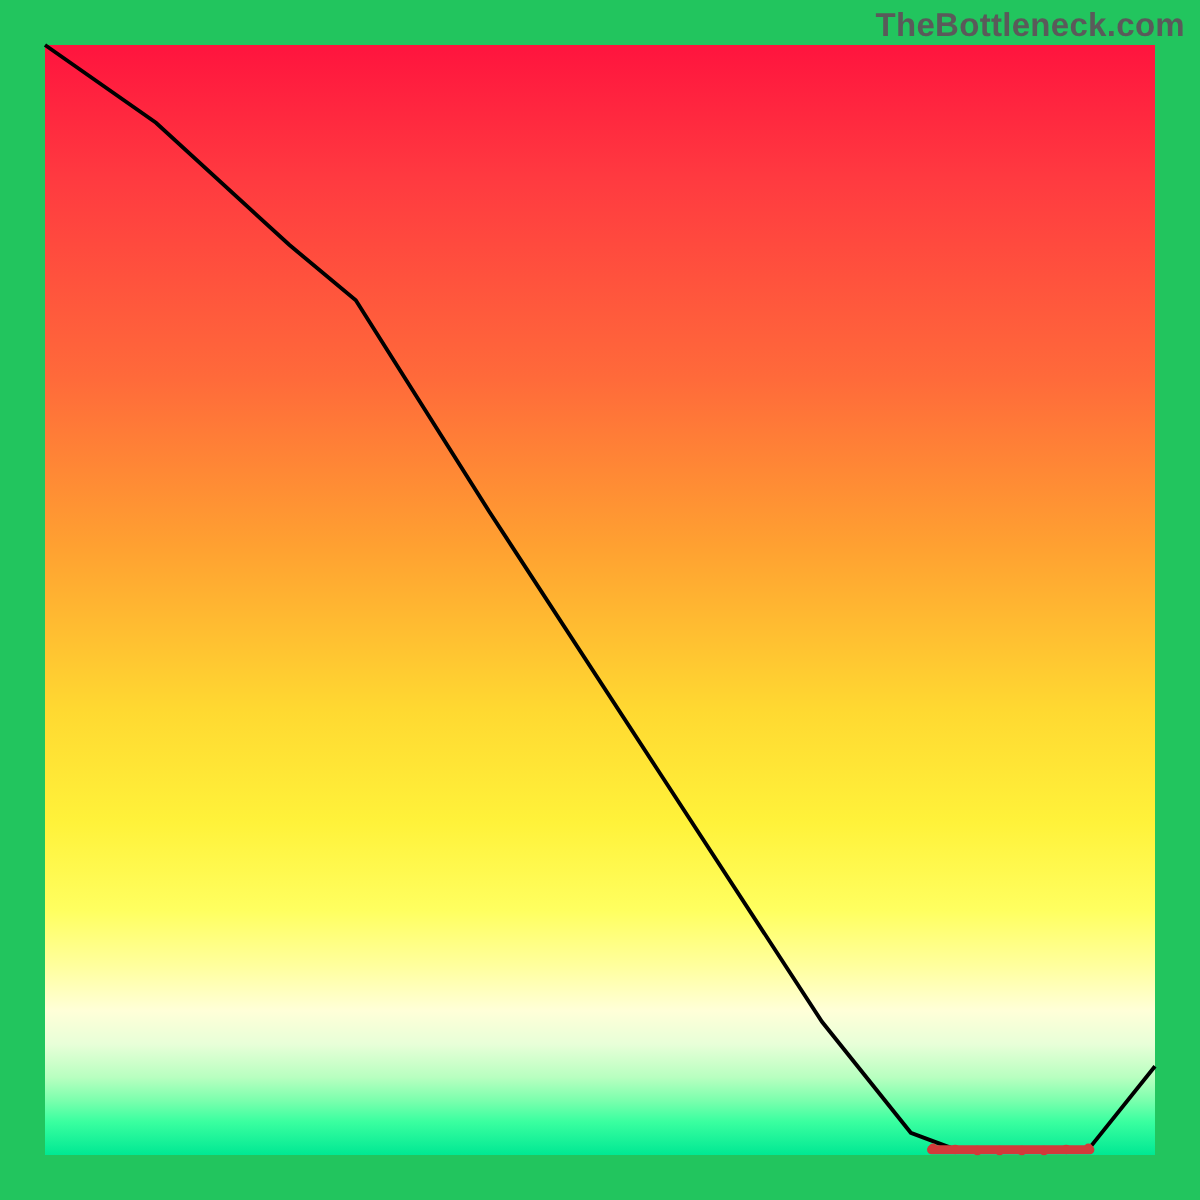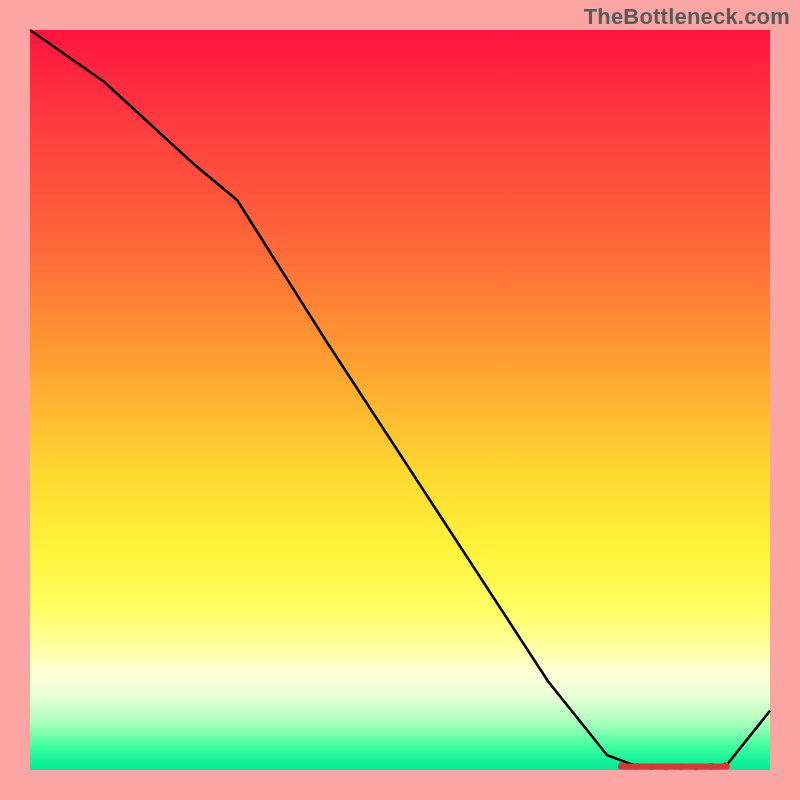--- a/index.html
+++ b/index.html
@@ -8,21 +8,21 @@
     width: 800px;
     height: 800px;
     background: #000;
     overflow: hidden;
     font-family: Arial, Helvetica, sans-serif;
   }
   .frame {
     position: relative;
     width: 800px;
     height: 800px;
-    background: #fca5a5;
+    background: #22c55e;
   }
   .watermark {
     position: absolute;
     top: 4px;
     right: 10px;
     color: #5a5a5a;
     font-size: 22px;
     font-weight: 600;
     letter-spacing: 0.2px;
     z-index: 10;

